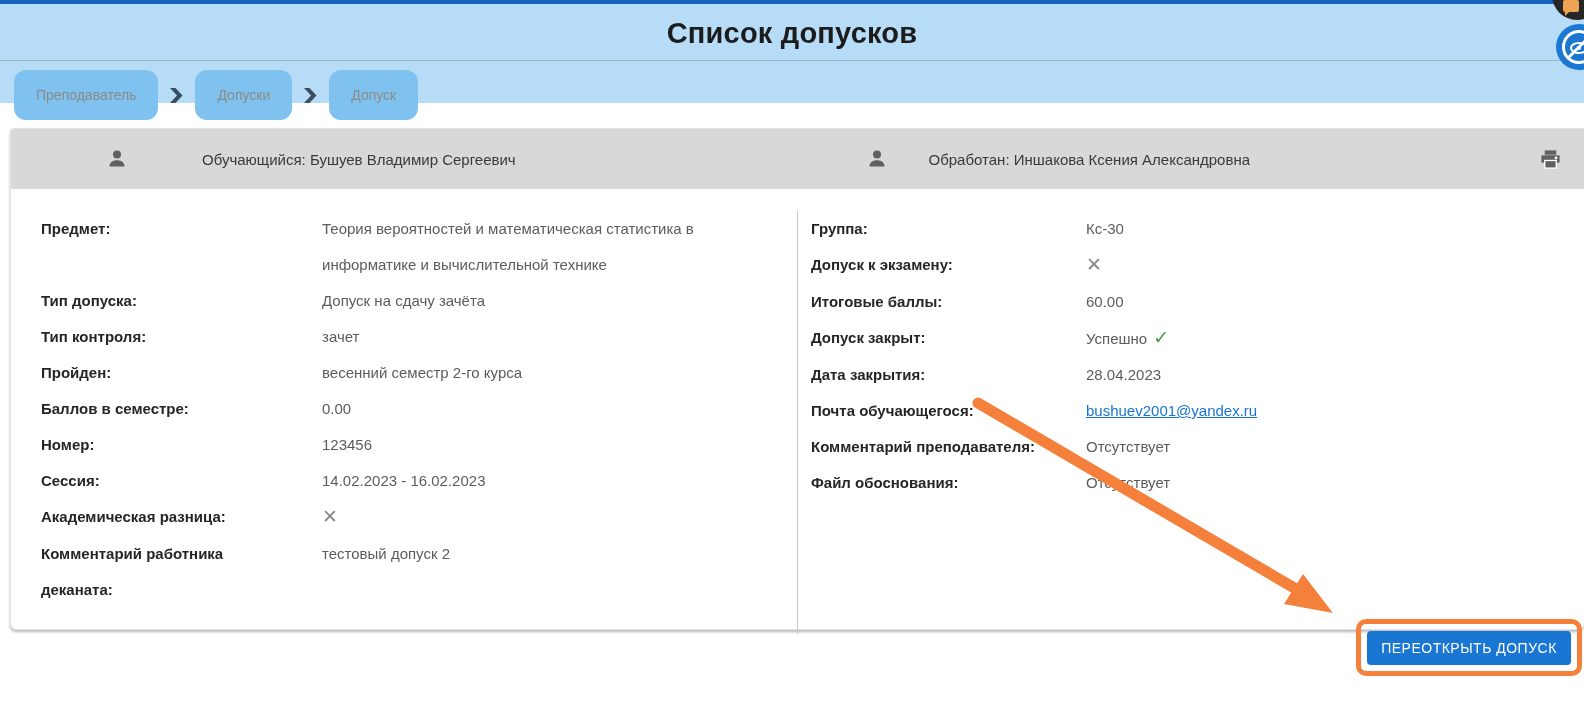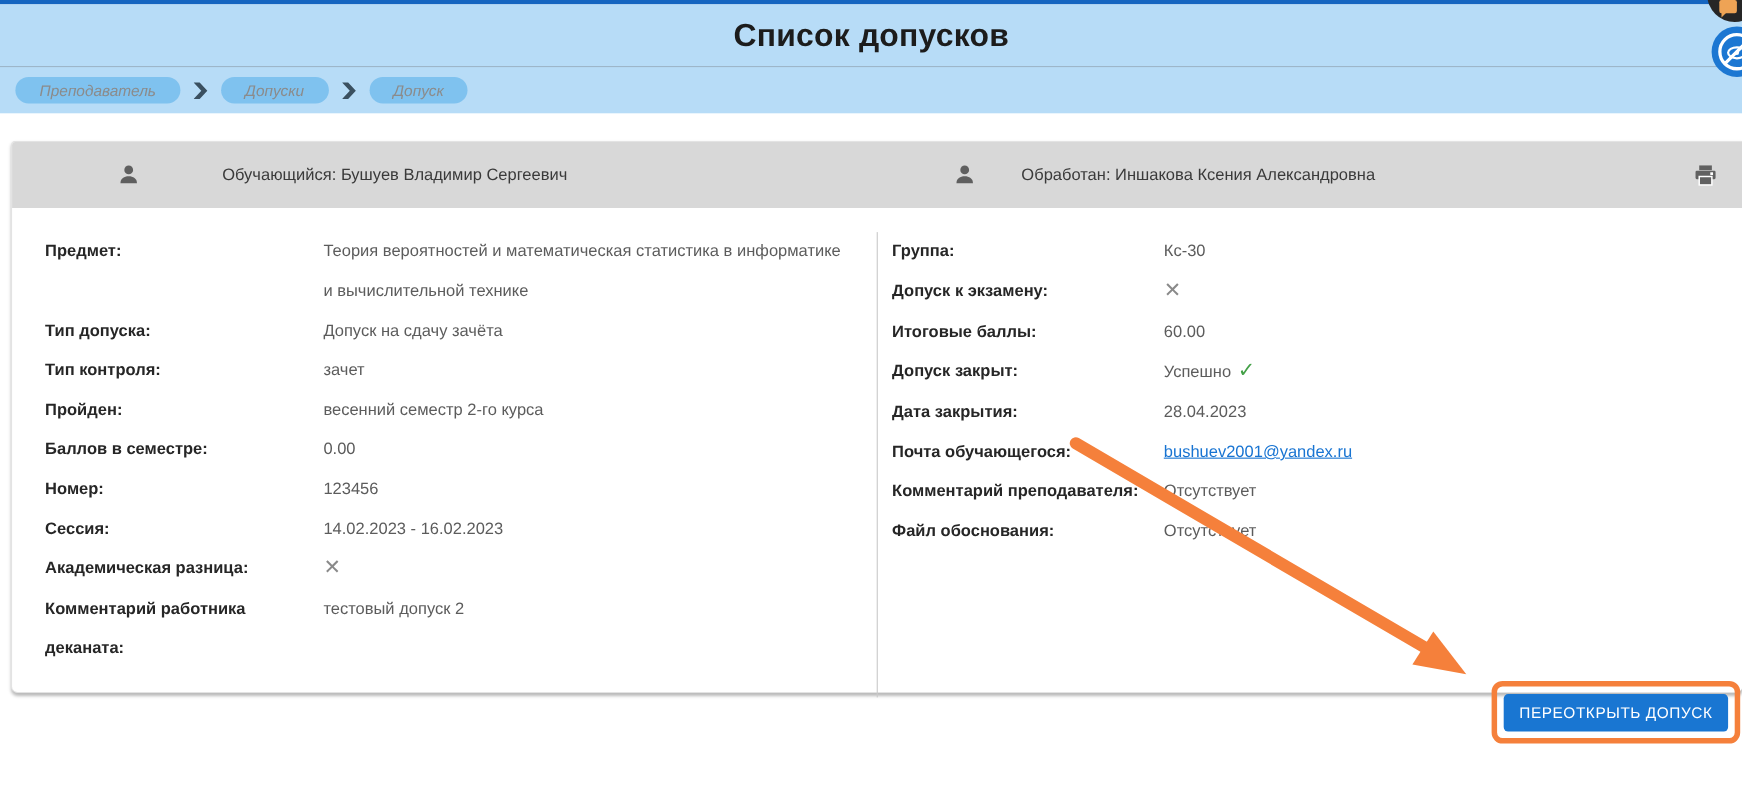--- a/index.html
+++ b/index.html
@@ -4,21 +4,21 @@
 <style>
   html,body{margin:0;padding:0;background:#fff;font-family:"Liberation Sans",sans-serif;}
   .page{position:relative;width:1584px;height:717px;background:#ffffff;overflow:hidden;}
 
   
   .topstrip{height:4px;background:#1565c0;}
   .header{background:#b7dcf7;height:99px;box-sizing:border-box;text-align:center;}
   .page-title{margin:0;padding:13px 14px 10px 14px;font-size:29px;font-weight:bold;color:#1c1c1c;letter-spacing:0.2px;}
   .header-rule{border-top:1px solid #9db6c9;height:0;}
   .breadcrumbs{display:flex;align-items:center;padding:9px 0 0 14px;gap:12px;}
-  .crumb{background:#7fc2ef;color:#8b8b8b;font-size:14px;padding:4px 22px;border-radius:12px;white-space:nowrap;cursor:pointer;font-style:italic;}
+  .crumb{background:#7fc2ef;color:#8b8b8b;font-size:14px;padding:17px 22px;border-radius:12px;white-space:nowrap;cursor:pointer;}
   .crumb-sep{display:flex;align-items:center;}
 
   
   .chat-fab{position:absolute;top:-30px;right:-18px;width:50px;height:50px;border-radius:50%;background:#262626;z-index:5;}
   .chat-glyph{position:absolute;left:11px;top:30px;width:16px;height:12px;background:#eea355;border-radius:2px;}
   .chat-glyph::after{content:"";position:absolute;left:2px;bottom:-4px;border-left:5px solid #eea355;border-bottom:5px solid transparent;}
   .eye-fab{position:absolute;top:23px;right:-19px;width:48px;height:48px;z-index:5;cursor:pointer;}
 
   
   .card{position:absolute;left:10px;top:128px;right:0;height:502px;background:#fff;
@@ -30,21 +30,21 @@
   .card-header-half.right .person-ic{margin-left:68px;}
   .card-header-text{margin-left:74px;font-size:15px;color:#3a3a3a;white-space:nowrap;}
   .card-header-half.right .card-header-text{margin-left:41px;}
   .print-btn{margin-left:auto;margin-right:22px;cursor:pointer;display:flex;align-items:center;}
 
   .card-body{display:flex;align-items:flex-start;padding-top:22px;}
   .col{box-sizing:border-box;}
   .col-left{width:787px;flex:0 0 787px;padding:0 30px 26px 30px;border-right:1px solid #c9c9c9;}
   .col-right{flex:1 1 auto;padding-left:13px;min-width:0;}
 
-  .field-row{display:flex;line-height:36px;font-size:15px;}
+  .field-row{display:flex;line-height:36px;font-size:15px;gap:28px;}
   .field-label{font-weight:bold;color:#262626;flex:0 0 253px;width:253px;}
   .col-right .field-label{flex:0 0 247px;width:247px;}
   .field-value{color:#5c5c5c;min-width:0;}
   .col-left .field-value{max-width:490px;}
   .value-link{color:#1874d2;text-decoration:underline;cursor:pointer;}
   .glyph{font-size:19px;}
   .glyph-cross{color:#8a8a8a;}
   .glyph-check{color:#43a047;margin-left:6px;}
 
   

